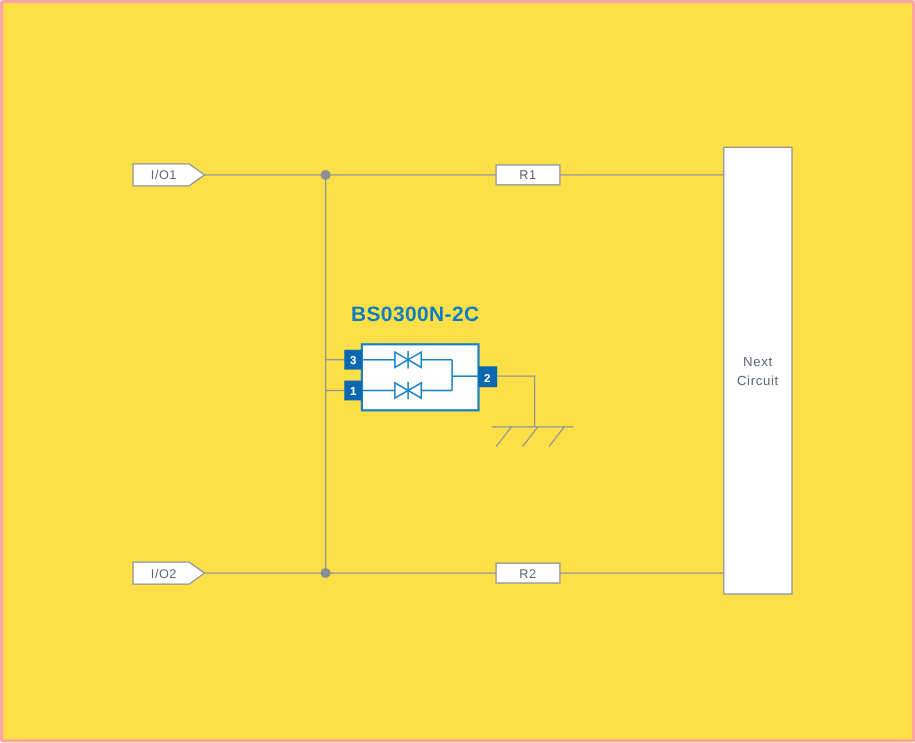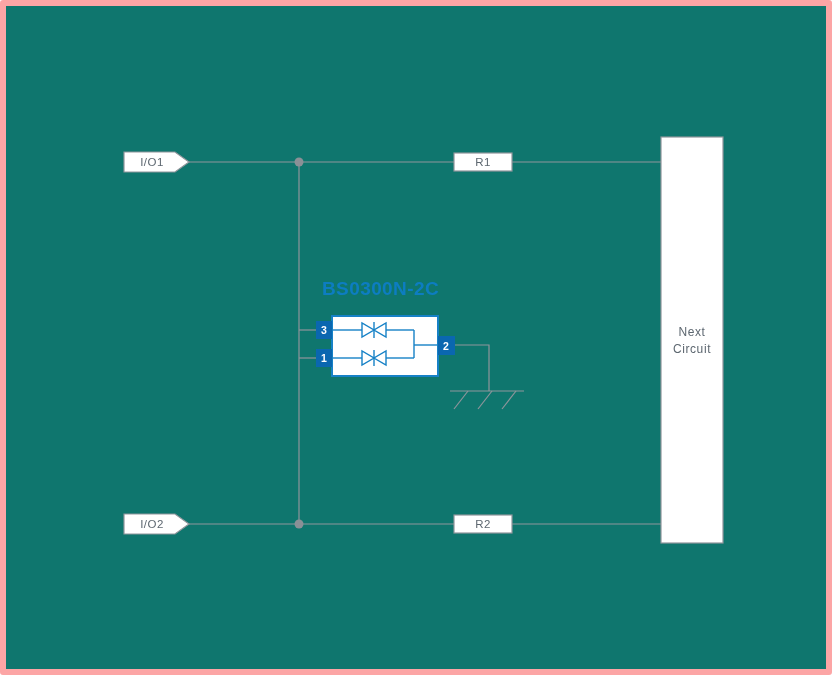--- a/index.html
+++ b/index.html
@@ -5,22 +5,22 @@
   html,body{
     margin:0;
     padding:0;
     background:#ffffff;
     font-family:"Liberation Sans","DejaVu Sans",sans-serif;
   }
   .canvas{
     position:relative;
     width:832px;
     height:675px;
-    background:#0f766e;
-    border:6px solid #fca5a5;
+    background:#fde047;
+    border:3px solid #fca5a5;
     border-radius:3px;
     box-sizing:border-box;
     overflow:hidden;
     text-align:right;
   }
   svg{position:absolute;left:0;top:0;}
   text{font-family:"Liberation Sans","DejaVu Sans",sans-serif;}
   .lbl{
     fill:#5d6770;
     font-size:12px;

